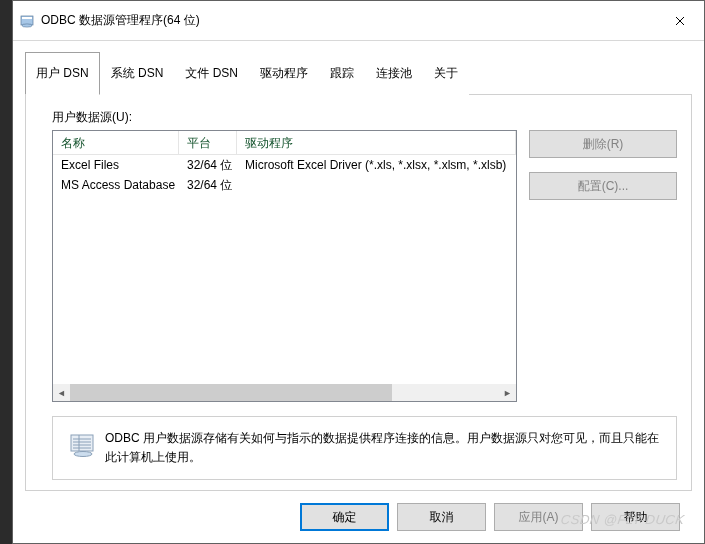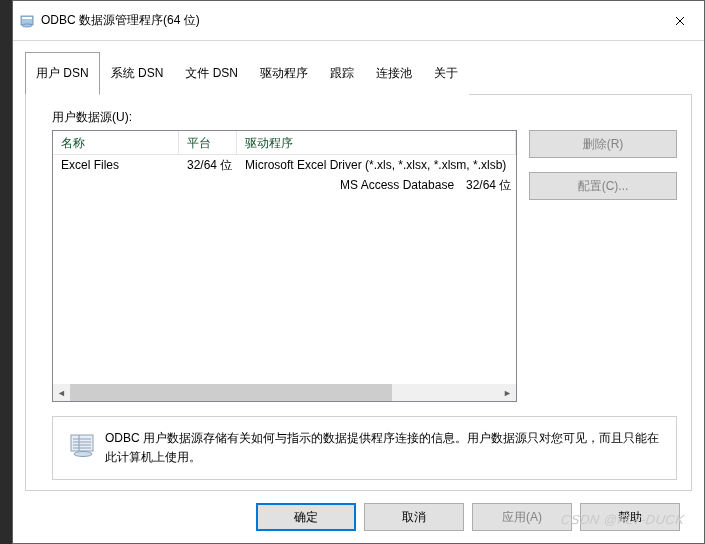--- a/index.html
+++ b/index.html
@@ -15,37 +15,37 @@
     .tab { padding: 12px 10px; border: 1px solid #d0d0d0; border-bottom: none; background: #fff; margin-right: 0px; cursor: default; }
     .tab.active { border: 1px solid #a0a0a0; border-bottom: 1px solid #fff; background: #fff; position: relative; z-index: 3; }
     .tab.inactive { border-top-color: #fff; border-left-color: #fff; border-right-color: #fff; }
     .tab-panel { border: 1px solid #d0d0d0; flex: 1; background: #fff; padding: 14px 14px 10px 26px; display: flex; flex-direction: column; }
     .label-user-data-source { margin-bottom: 4px; }
     .list-and-buttons { display: flex; flex: 1; min-height: 0; }
     .list-wrap { flex: 1; display: flex; flex-direction: column; border: 1px solid #828790; min-height: 0; }
     .list-header { display: flex; height: 24px; border-bottom: 1px solid #e5e5e5; }
     .list-header .col { padding: 4px 8px; border-right: 1px solid #e5e5e5; display: flex; align-items: flex-start; color: #14532d; white-space: nowrap; }
     .list-body { flex: 1; overflow: hidden; background: #fff; }
-    .list-row { display: flex; height: 20px; align-items: center; white-space: nowrap; justify-content: flex-end; }
+    .list-row { display: flex; height: 20px; align-items: center; white-space: nowrap; }
     .list-row .cell { padding: 0 8px; overflow: hidden; }
     .col-name { width: 126px; }
     .col-platform { width: 58px; }
     .col-driver { flex: 1; }
     .h-scroll { height: 17px; background: #f0f0f0; display: flex; align-items: center; border-top: 1px solid #e5e5e5; }
     .h-scroll .arrow { width: 17px; height: 17px; background: #f0f0f0; display: flex; align-items: center; justify-content: center; color: #606060; font-size: 9px; }
     .h-scroll .track { flex: 1; background: #f0f0f0; position: relative; height: 17px; }
     .h-scroll .thumb { position: absolute; left: 0; top: 0; width: 75%; height: 17px; background: #cdcdcd; }
     .side-buttons { width: 148px; margin-left: 12px; display: flex; flex-direction: column; gap: 14px; }
     .btn { height: 28px; border: 1px solid #adadad; background: #e1e1e1; display: flex; align-items: center; justify-content: center; cursor: default; }
     .btn.disabled { color: #838383; }
     .info-box { margin-top: 14px; border: 1px solid #d0d0d0; padding: 12px 14px; display: flex; gap: 6px; }
     .info-icon { width: 32px; height: 32px; flex-shrink: 0; }
     .info-text { color: #000; line-height: 1.6; }
     .footer { display: flex; justify-content: flex-end; gap: 8px; padding: 12px 12px 0 0; }
-    .footer .btn { width: 100px; }
+    .footer .btn { width: 89px; }
     .footer .btn.primary { border: 2px solid #0078d7; background: #e1e1e1; }
     .watermark { position: absolute; right: 20px; bottom: 16px; color: #c9c9c9; font-size: 13px; font-style: italic; pointer-events: none; letter-spacing: 0.5px; transform: skewX(-8deg); }
   </style>
 </head>
 <body>
 
 <div class="left-strip"></div>
 <div class="window">
   <div class="titlebar">
     <span class="icon">

